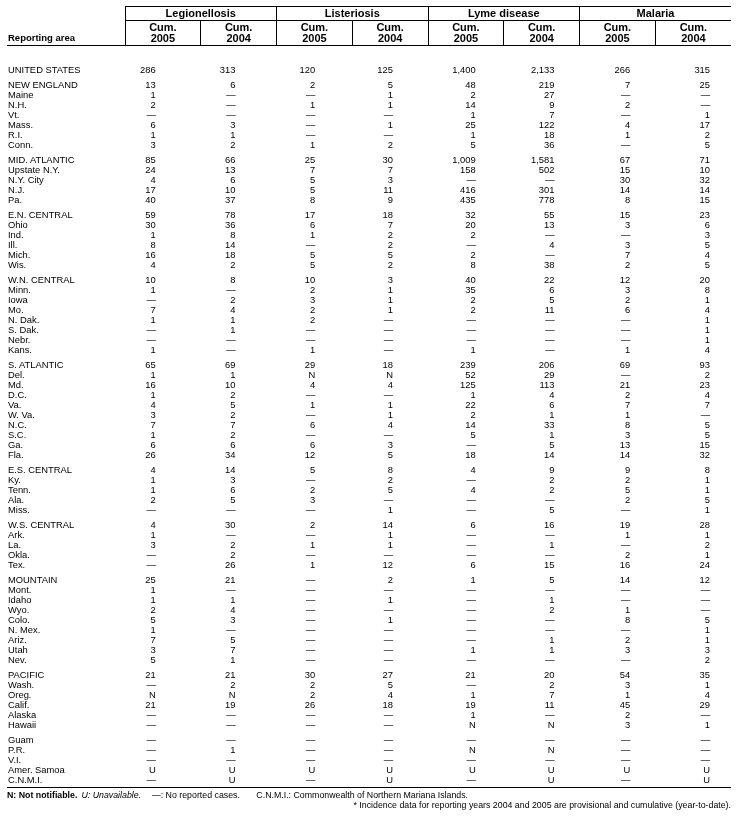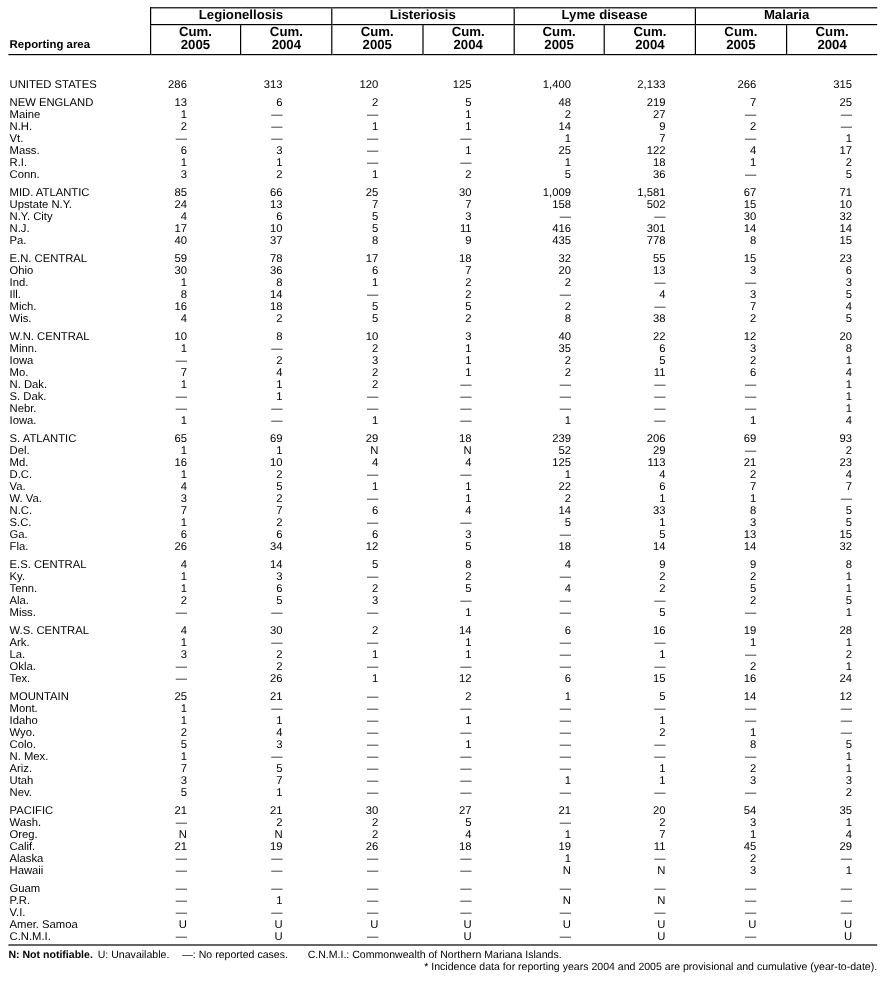--- a/index.html
+++ b/index.html
@@ -36,21 +36,21 @@
   tbody td.val:nth-child(8){padding-right:25px;}
   tbody td.val:nth-child(9){padding-right:21px;}
   tr.gap td{height:5px;line-height:5px;font-size:1px;padding:0;}
   tbody tr:first-child td{padding-top:19px;}
   tbody tr.gap td{padding-top:0;}
 
   .bottom-rule{width:724px;border-top:1.5px solid #000;margin-top:2px;}
   .footnotes{font-size:8.8px;line-height:10px;color:#000;padding-top:2px;}
   .legend span{display:inline-block;vertical-align:top;}
   .legend .l1{width:72px;font-weight:bold;}
-  .legend .l2{width:68px;}
+  .legend .l2{width:68px;font-style:italic;}
   .legend .l3{width:102px;}
   .note{padding-left:3px;text-align:right;}
 </style>
 </head>
 <body>
 
 <div class="page">
 
 
   <table id="data-table">
@@ -409,21 +409,21 @@
           <td class="val">—</td>
           <td class="val">—</td>
           <td class="val">—</td>
           <td class="val">—</td>
           <td class="val">—</td>
           <td class="val">—</td>
           <td class="val">—</td>
           <td class="val">1</td>
         </tr>
         <tr>
-          <td class="area">Iowa.</td>
+          <td class="area">Kans.</td>
           <td class="val">1</td>
           <td class="val">—</td>
           <td class="val">1</td>
           <td class="val">—</td>
           <td class="val">1</td>
           <td class="val">—</td>
           <td class="val">1</td>
           <td class="val">4</td>
         </tr>
       </tbody>

